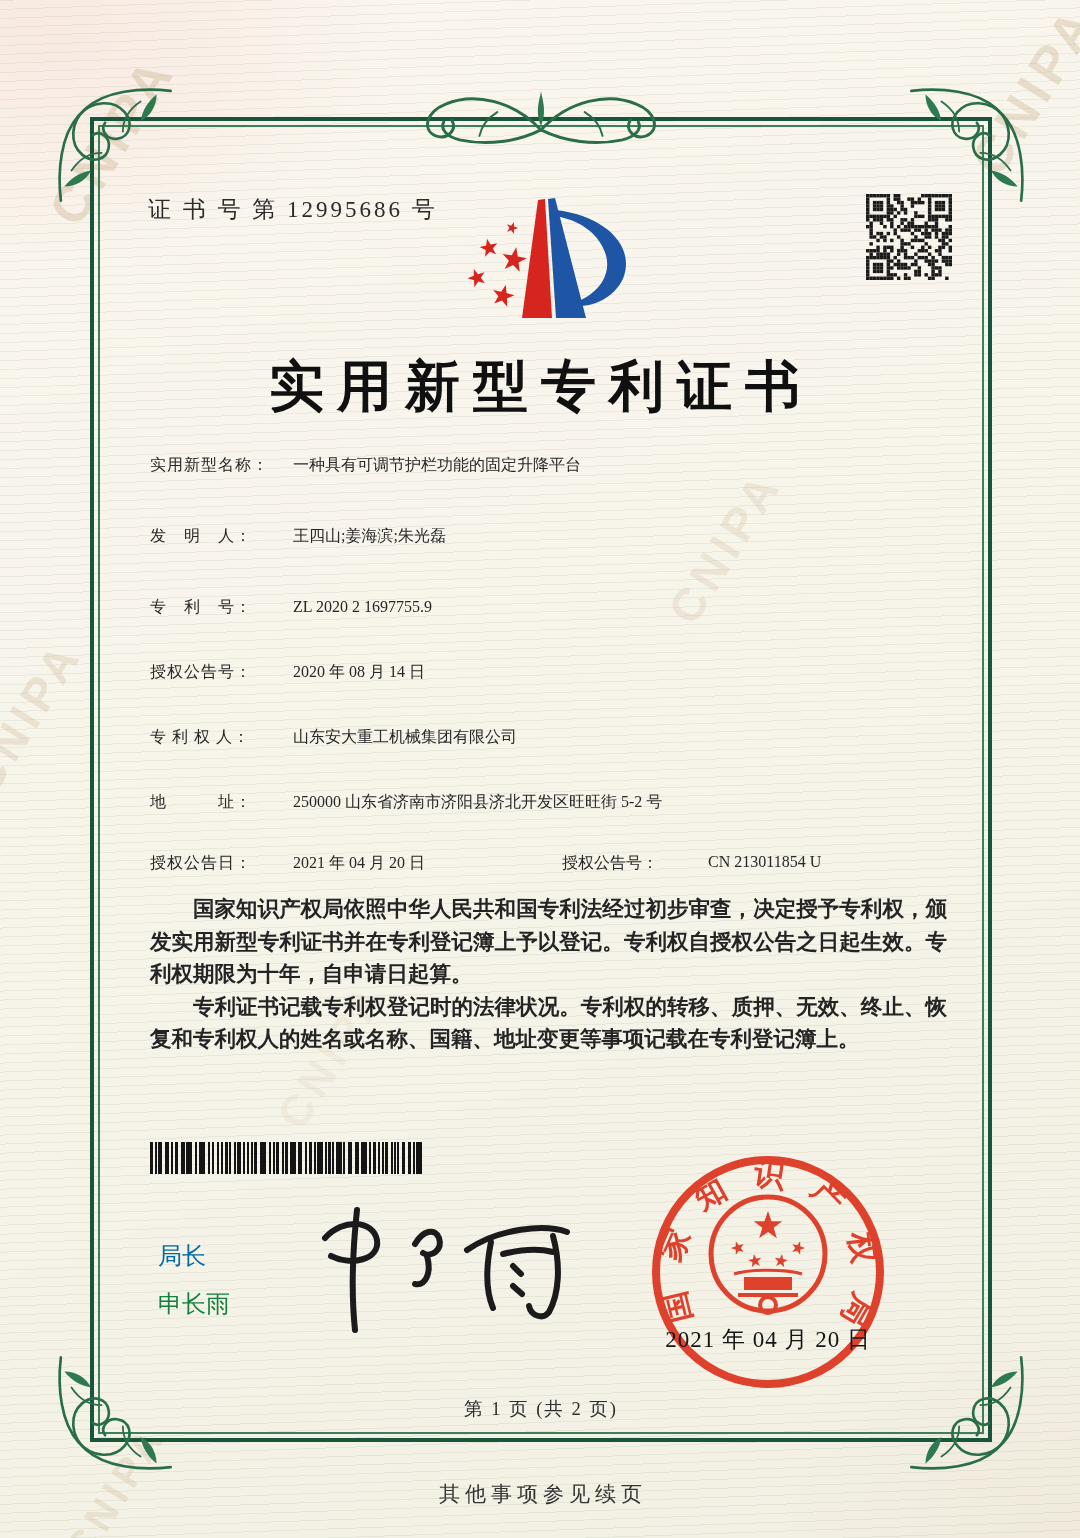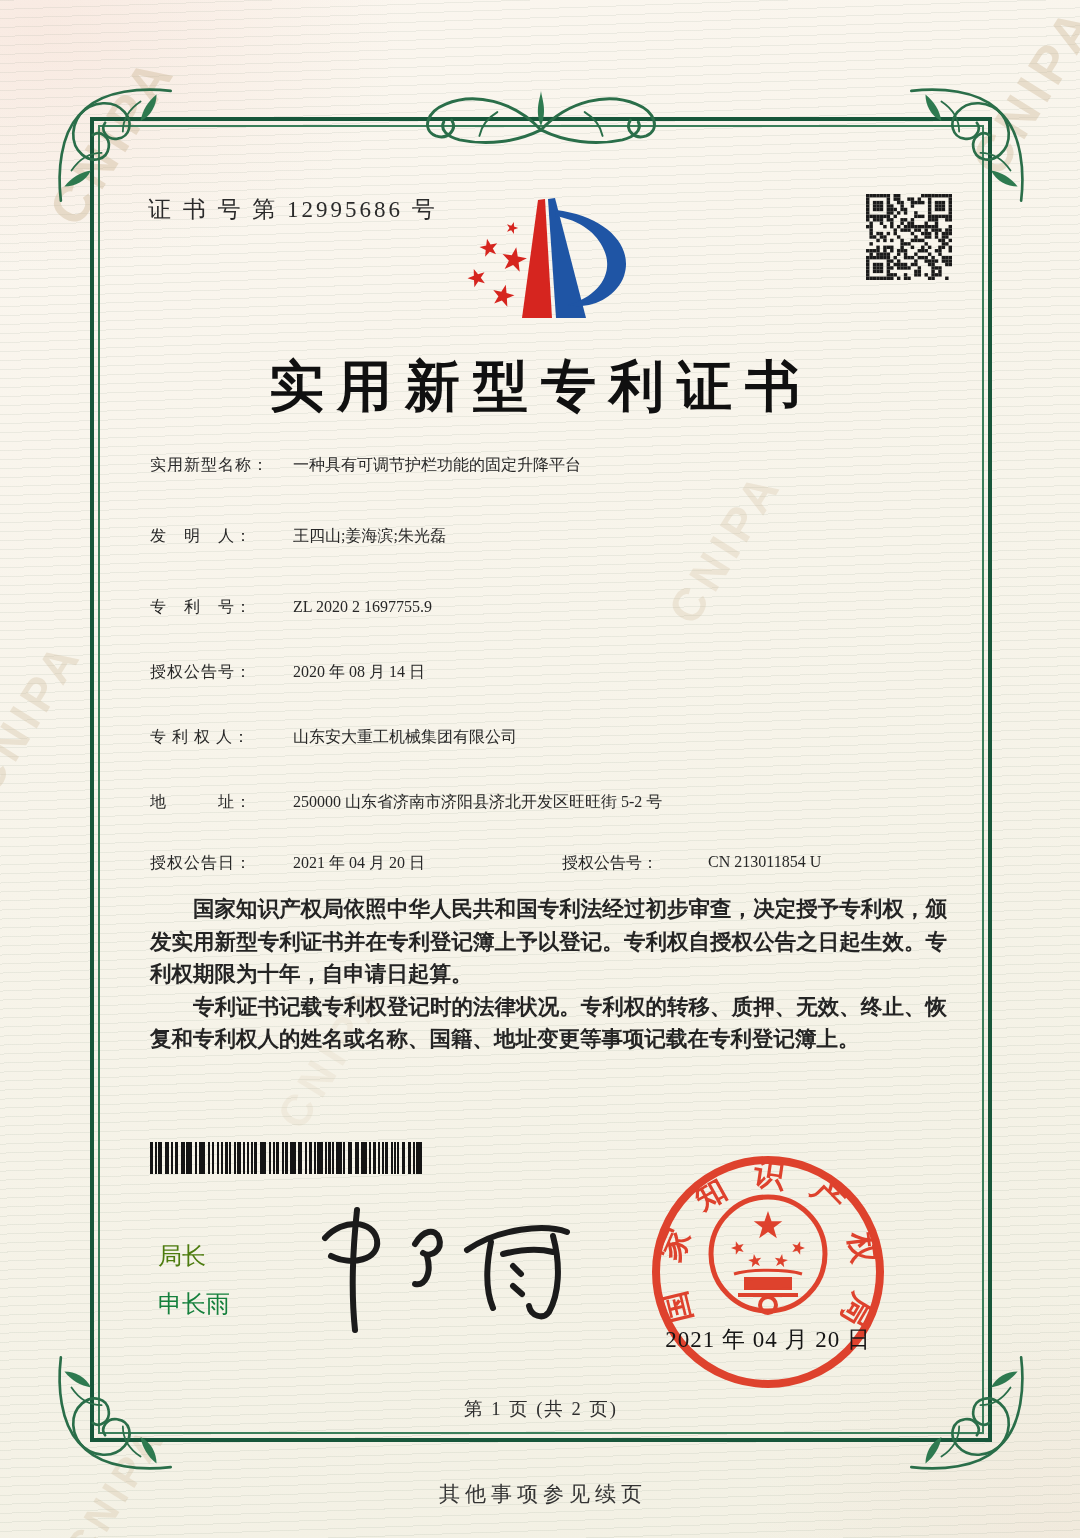--- a/index.html
+++ b/index.html
@@ -69,21 +69,21 @@
 
   .paras { position:absolute; left:150px; top:893px; width:797px;font-weight:bold; }
   .paras p {
     font-size:21.5px; line-height:32.5px; text-align:justify;
     text-indent:2em; color:#242424;
   }
 
   .barcode { position:absolute; left:150px; top:1142px; width:280px; height:32px; }
 
   .director-title { position:absolute; left:158px; top:1240px; font-size:24px;
-    font-family:"Liberation Sans","DejaVu Sans",sans-serif; font-weight:500; color:#4d7c0f; }
+    font-family:"Liberation Sans","DejaVu Sans",sans-serif; font-weight:500; color:#0369a1; }
   .director-name  { position:absolute; left:158px; top:1288px; font-size:24px;
     font-family:"Liberation Sans","DejaVu Sans",sans-serif; font-weight:500; color:#15803d; }
   .signature { position:absolute; left:295px; top:1192px; width:290px; height:155px; }
 
   .seal { position:absolute; left:618px; top:1122px; width:300px; height:300px; opacity:.93; }
   .seal-date {
     position:absolute; left:638px; top:1324px; width:260px; text-align:center;
     font-size:23px; letter-spacing:1px; color:#151515; z-index:5;
   }
 

